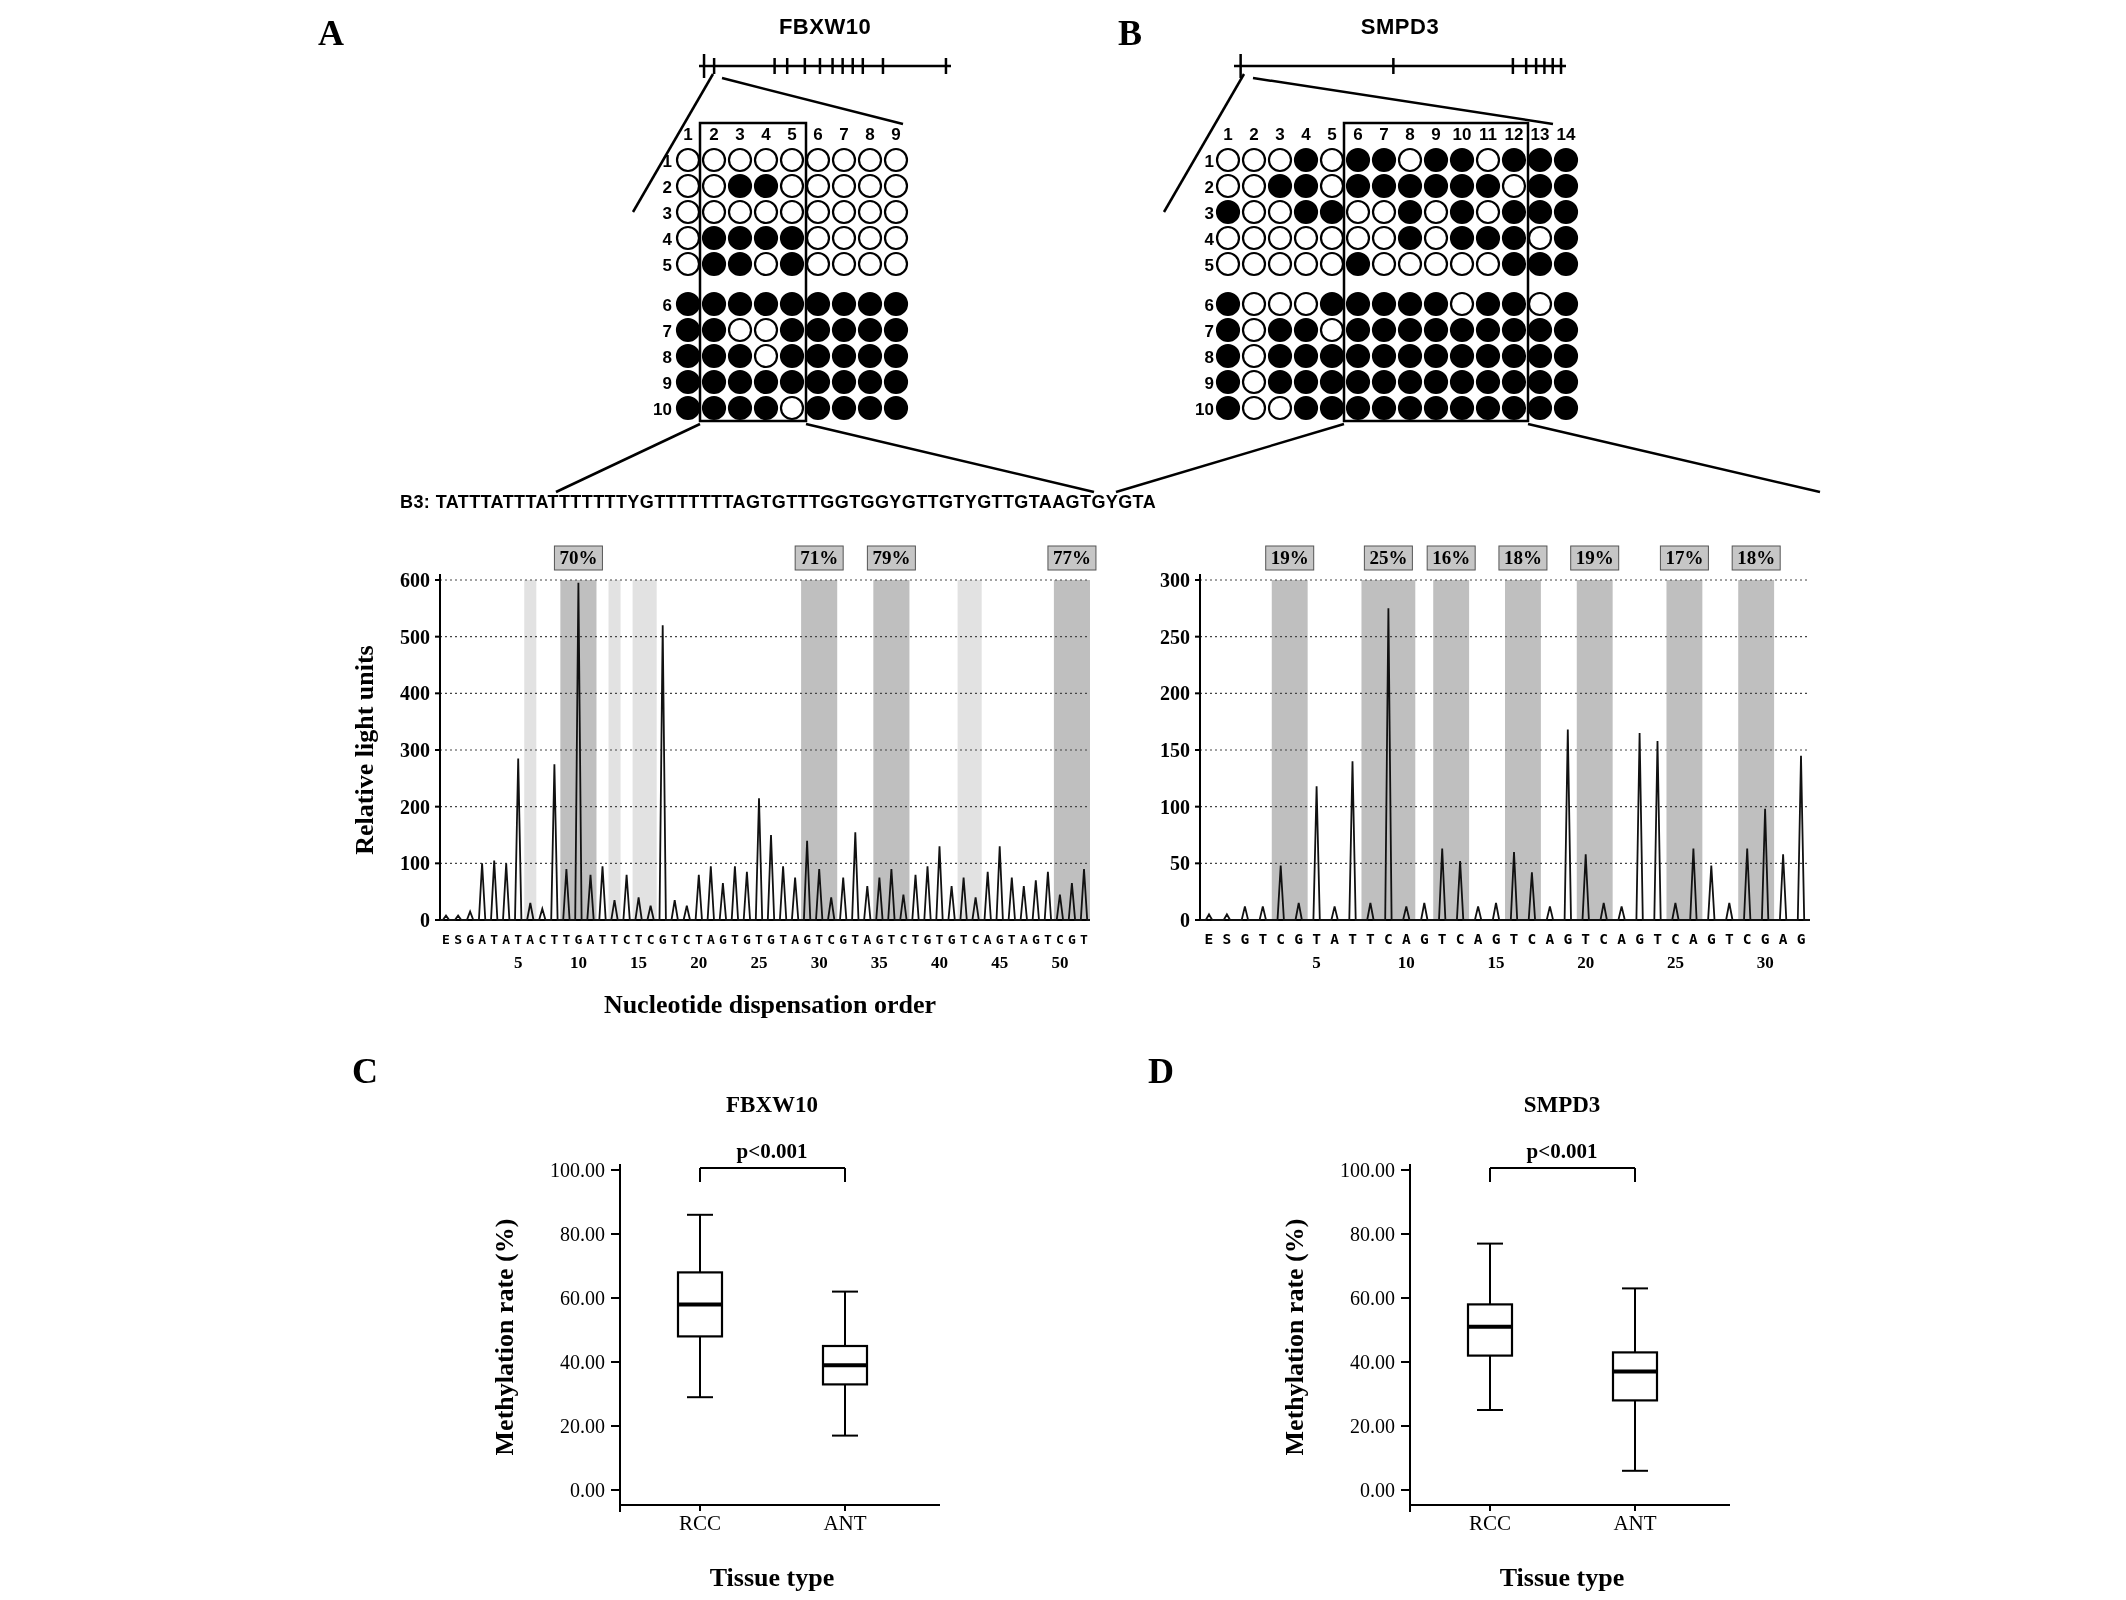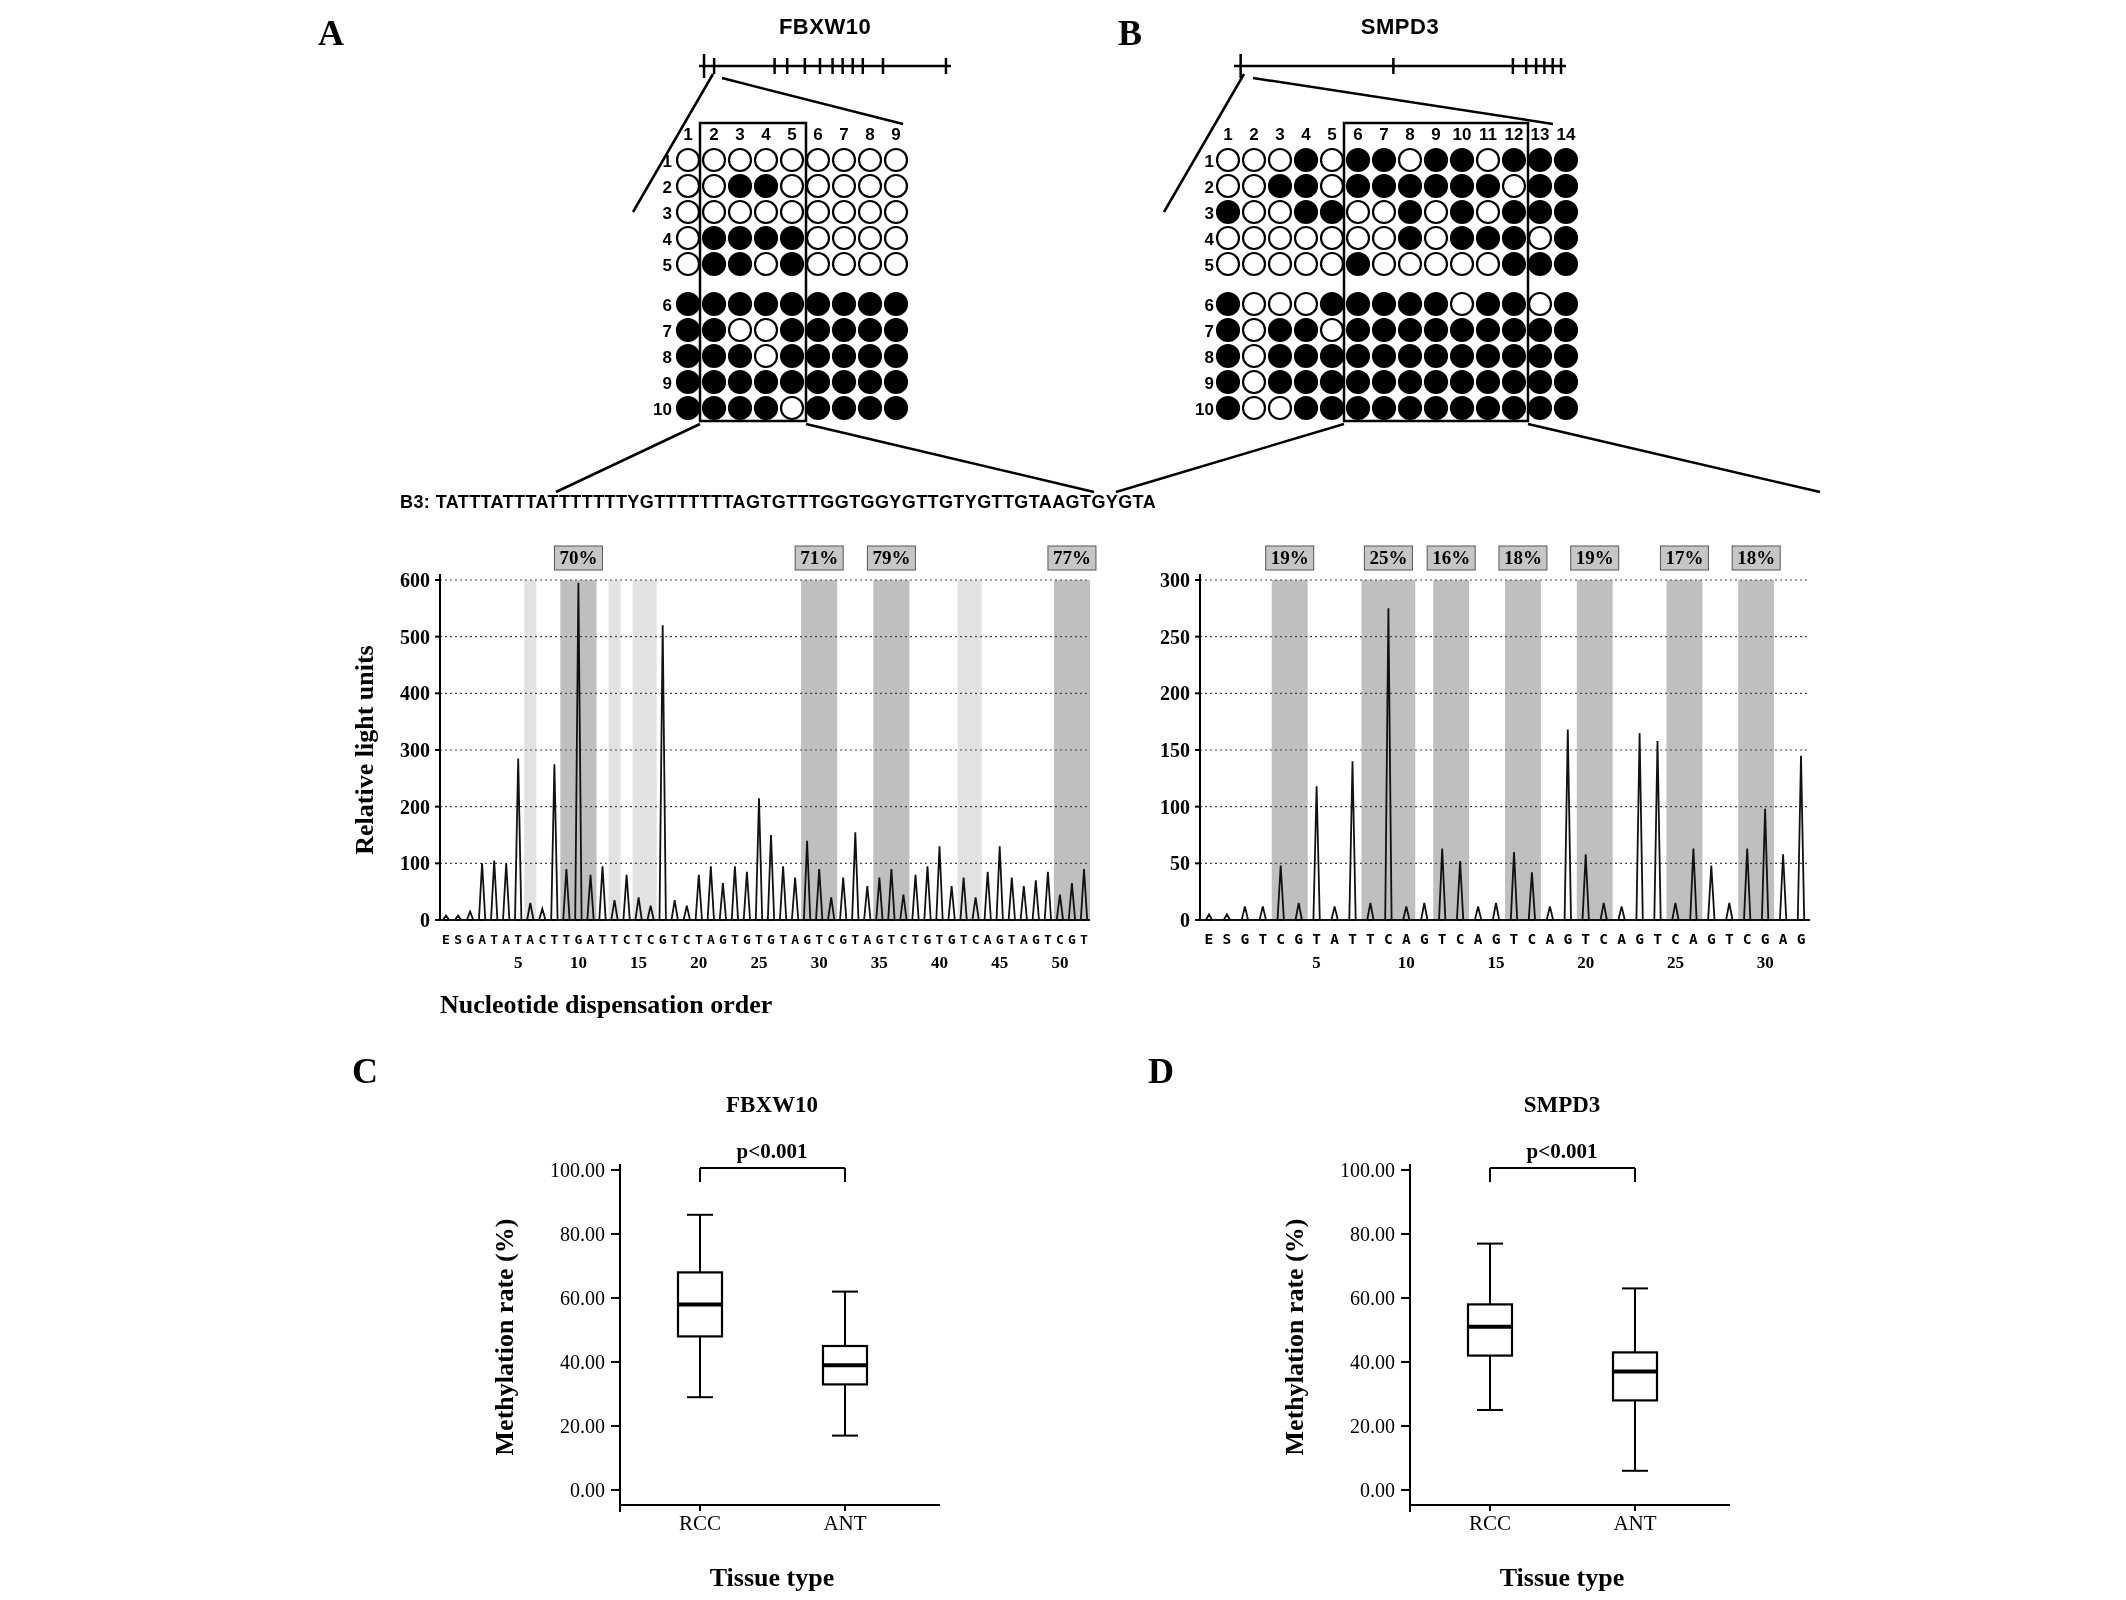--- a/index.html
+++ b/index.html
@@ -3,21 +3,21 @@
 <meta charset="utf-8">
 <style>
   html,body{margin:0;padding:0;background:#fff}
   .canvas{position:relative;width:2126px;height:1600px;background:#fff;overflow:hidden;
           font-family:"Liberation Sans",sans-serif;color:#000}
   .abs{position:absolute}
   .plabel{font:bold 36px "Liberation Serif",serif}
   .gtitle{font:bold 22px "Liberation Sans",sans-serif;text-align:center;letter-spacing:.5px}
   .seq{font:bold 18px "Liberation Sans",sans-serif;letter-spacing:.4px;white-space:nowrap}
   .ylab{font:bold 26px "Liberation Serif",serif;text-align:center;transform:rotate(-90deg)}
-  .xlab{font:bold 26px "Liberation Serif",serif;text-align:left}
+  .xlab{font:bold 26px "Liberation Serif",serif;text-align:center}
   svg text{fill:#000}
   .yt{font:bold 20px "Liberation Serif",serif}
   .xnum{font:bold 17px "Liberation Serif",serif}
   .disp{font-family:"DejaVu Sans Mono",monospace;font-weight:bold}
   .pct{font:bold 19px "Liberation Serif",serif}
   .gh{font:bold 17px "Liberation Sans",sans-serif}
   .bt{font:20px "Liberation Serif",serif}
   .cat{font:21px "Liberation Serif",serif}
   .pv{font:bold 21px "Liberation Serif",serif}
   .bti{font:bold 23px "Liberation Serif",serif}

